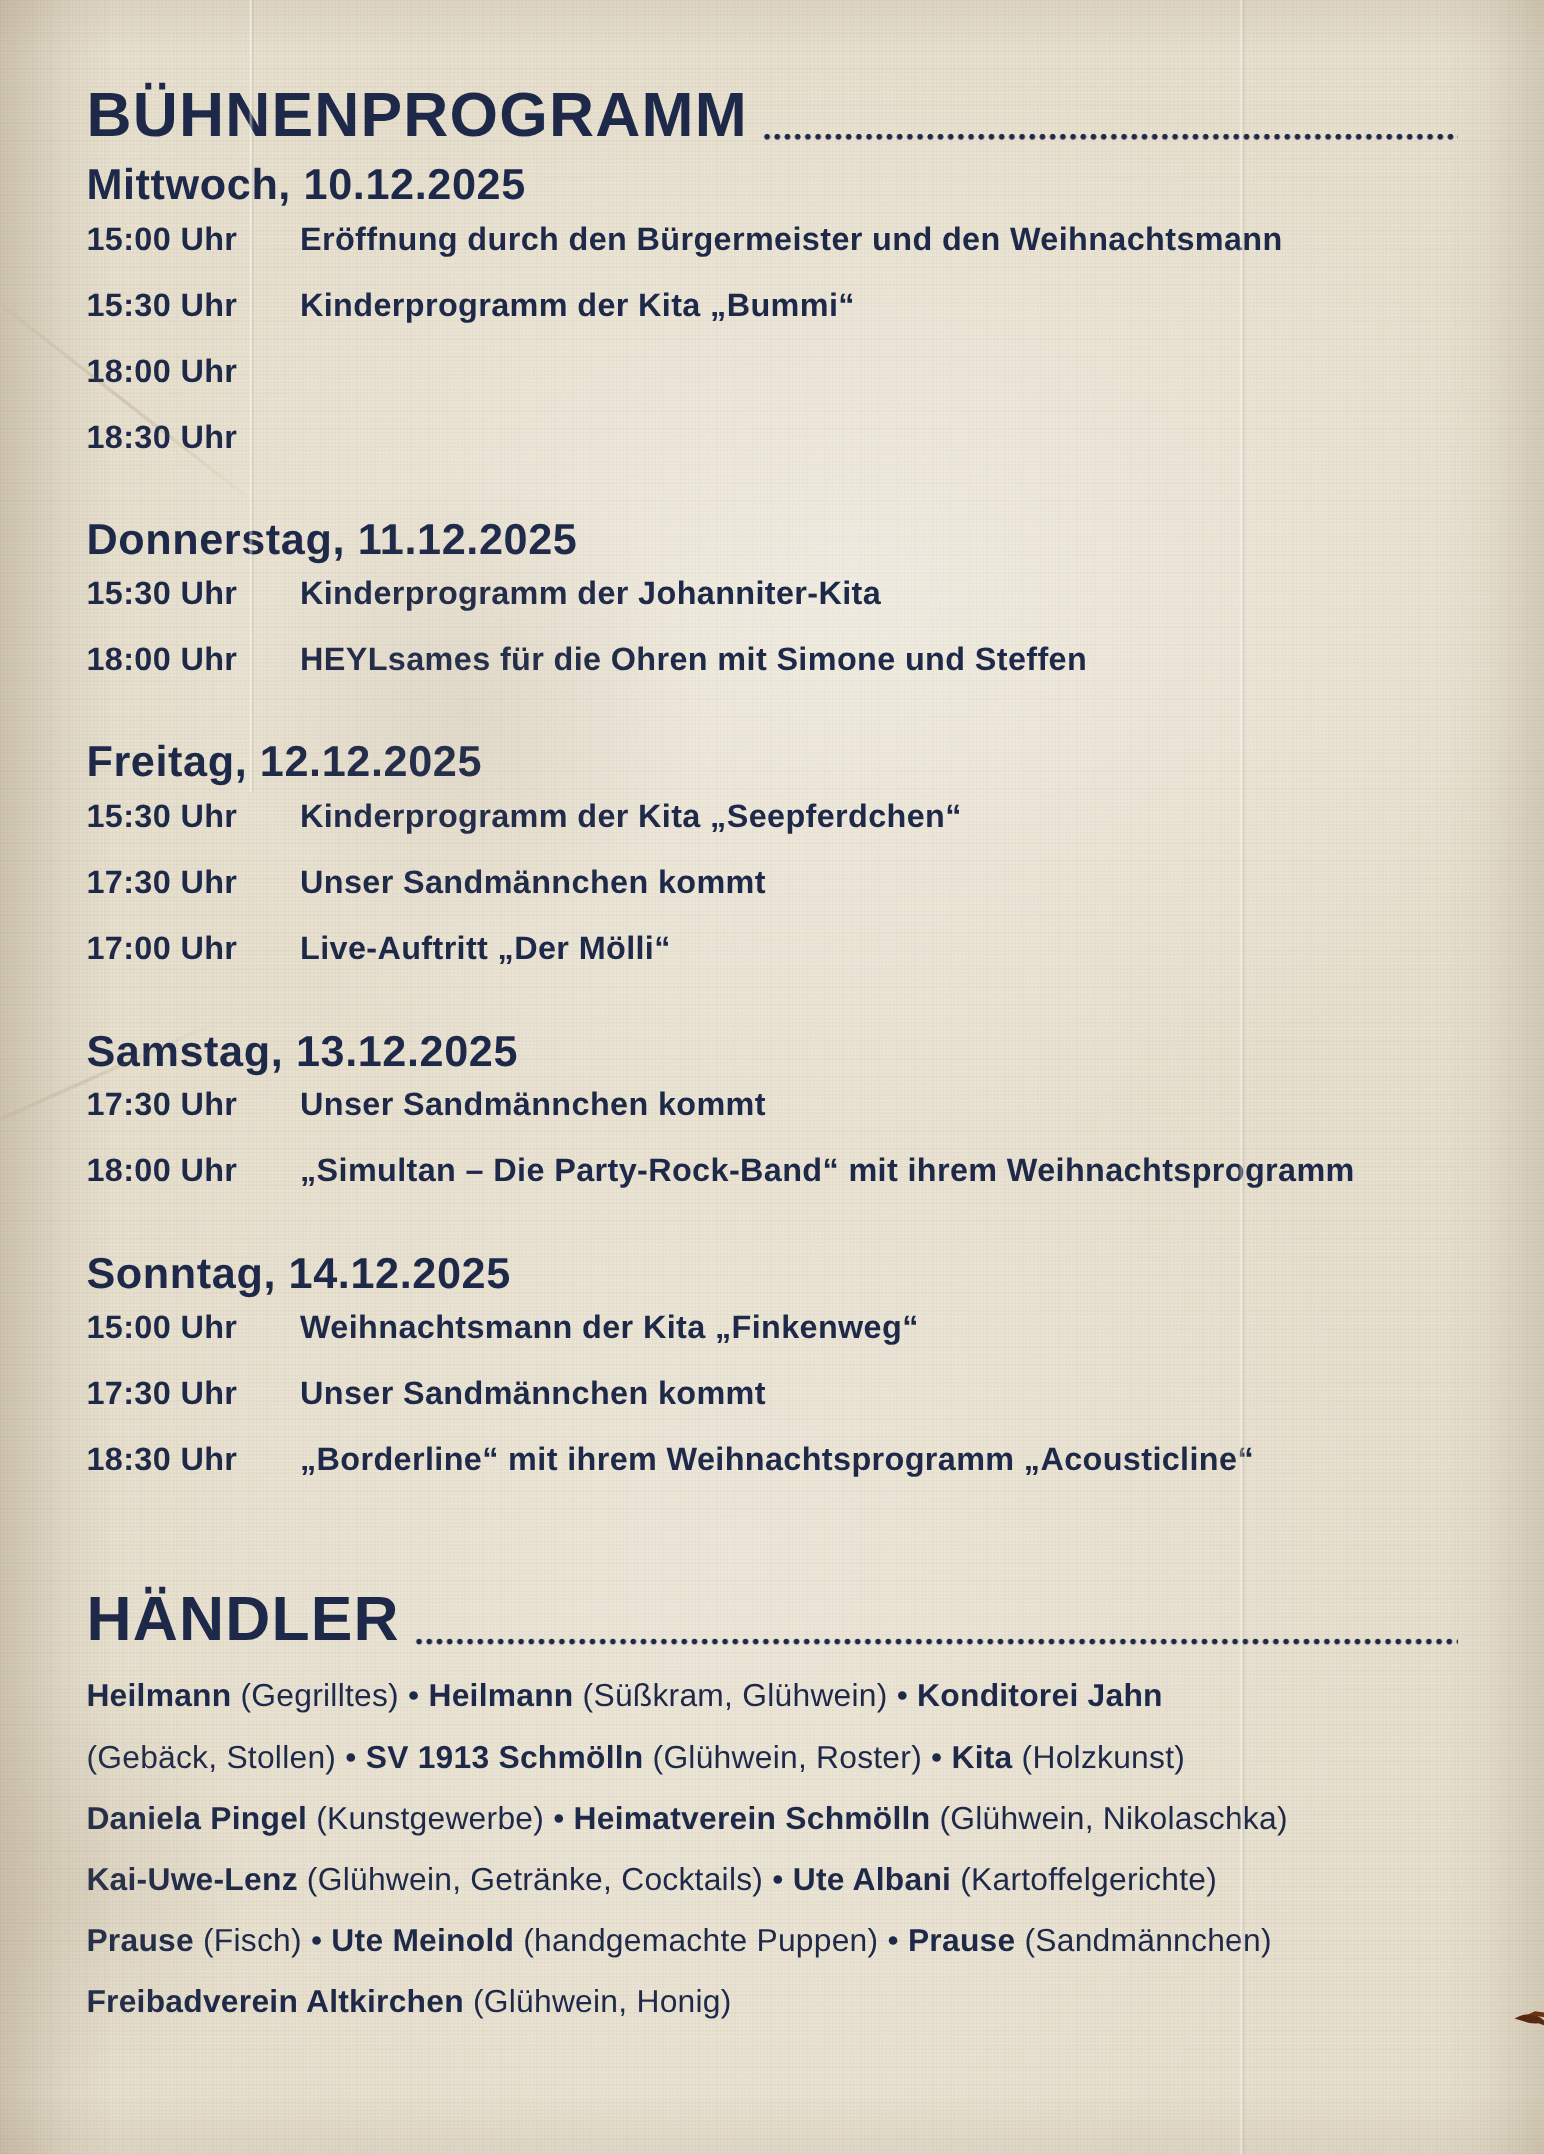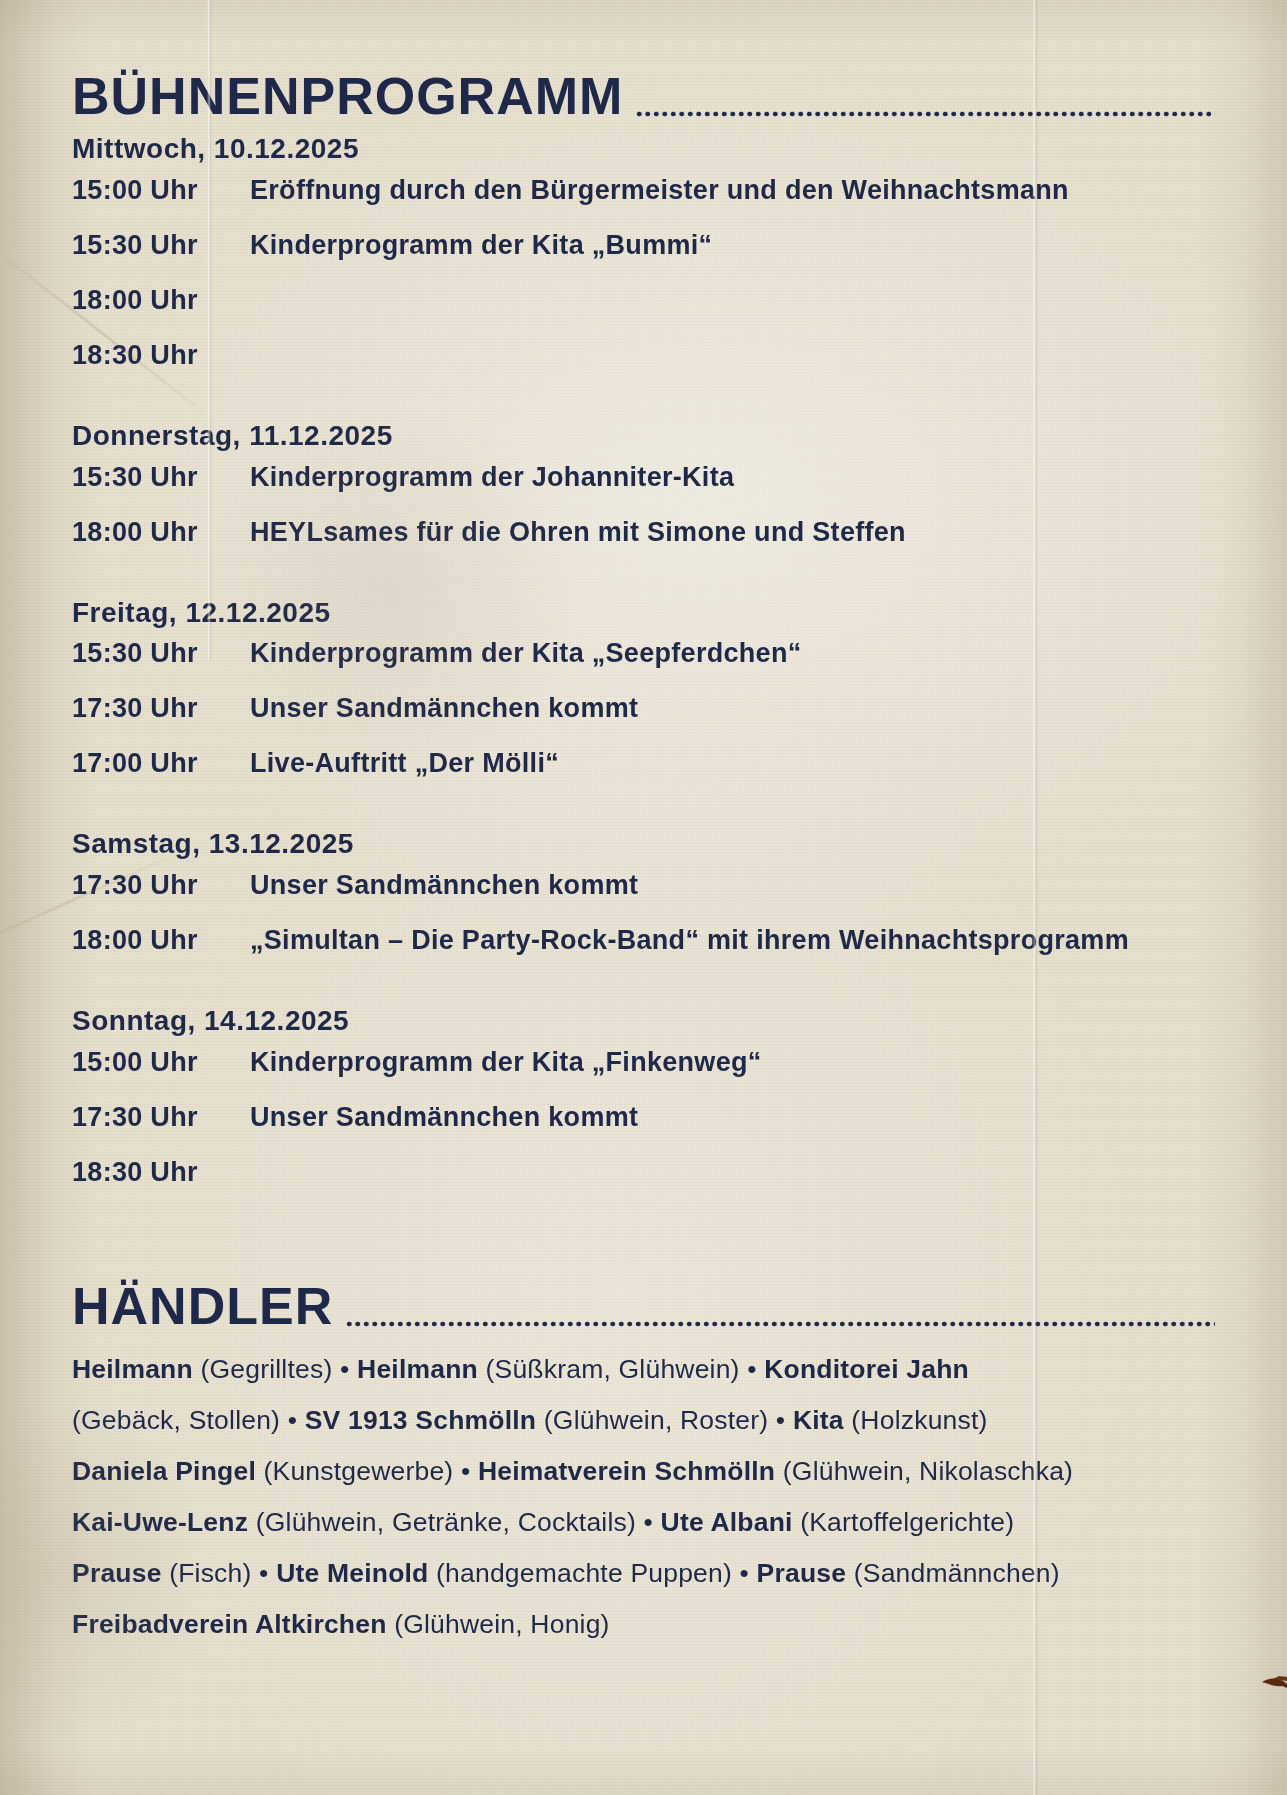--- a/index.html
+++ b/index.html
@@ -81,21 +81,21 @@
     height: 6px;
     margin: 0 0 5px 12px;
     background-image: radial-gradient(circle, #1e2949 2.1px, rgba(30,41,73,0) 2.7px);
     background-size: 8.5px 6px;
     background-repeat: repeat-x;
     background-position: 0 50%;
   }
 
   .day h2 {
     margin: 26px 0 10px 0;
-    font-size: 28px;
+    font-size: 36px;
     line-height: 1.1;
     font-weight: bold;
     letter-spacing: 0.5px;
   }
   .day:first-child h2 { margin-top: 8px; }
   .event {
     display: flex;
     height: 55px;
     font-size: 27px;
     font-weight: bold;
@@ -191,28 +191,29 @@
         </div>
         <div class="event">
           <span class="time">18:00 Uhr</span>
           <span class="desc">„Simultan – Die Party-Rock-Band“ mit ihrem Weihnachtsprogramm</span>
         </div>
       </section>
       <section class="day">
         <h2>Sonntag, 14.12.2025</h2>
         <div class="event">
           <span class="time">15:00 Uhr</span>
-          <span class="desc">Kinderprogramm der Kita „Finkenweg“</span>
+          <span class="desc">Weihnachtsmann der Kita „Finkenweg“</span>
         </div>
         <div class="event">
           <span class="time">17:30 Uhr</span>
           <span class="desc">Unser Sandmännchen kommt</span>
         </div>
         <div class="event">
           <span class="time">18:30 Uhr</span>
+          <span class="desc">„Borderline“ mit ihrem Weihnachtsprogramm „Acousticline“</span>
         </div>
       </section>
     </main>
 
   <header class="title-row vendors-row">
     <h1>HÄNDLER</h1>
     <div class="leader-dots"></div>
   </header>
 
   <section id="vendor-lines">

